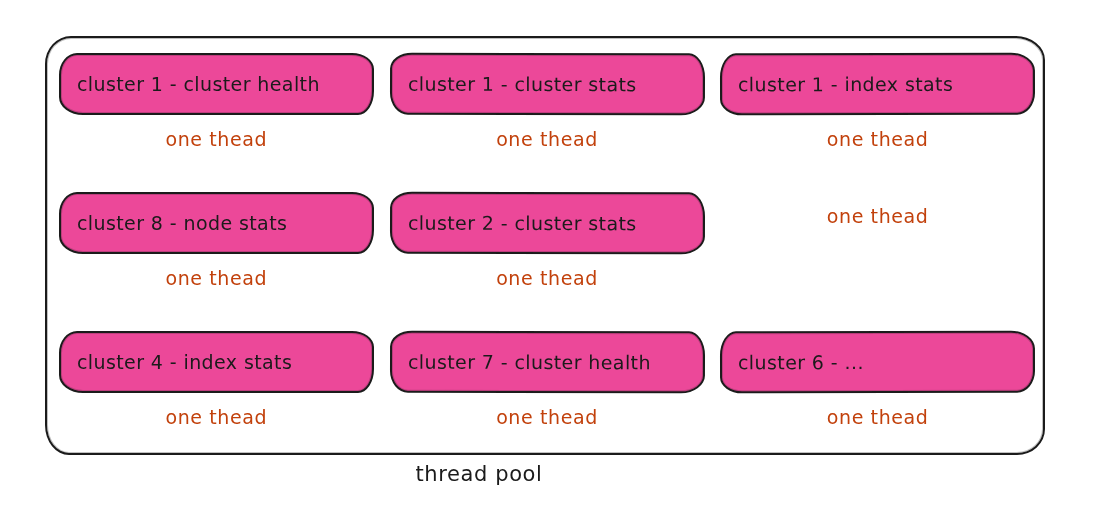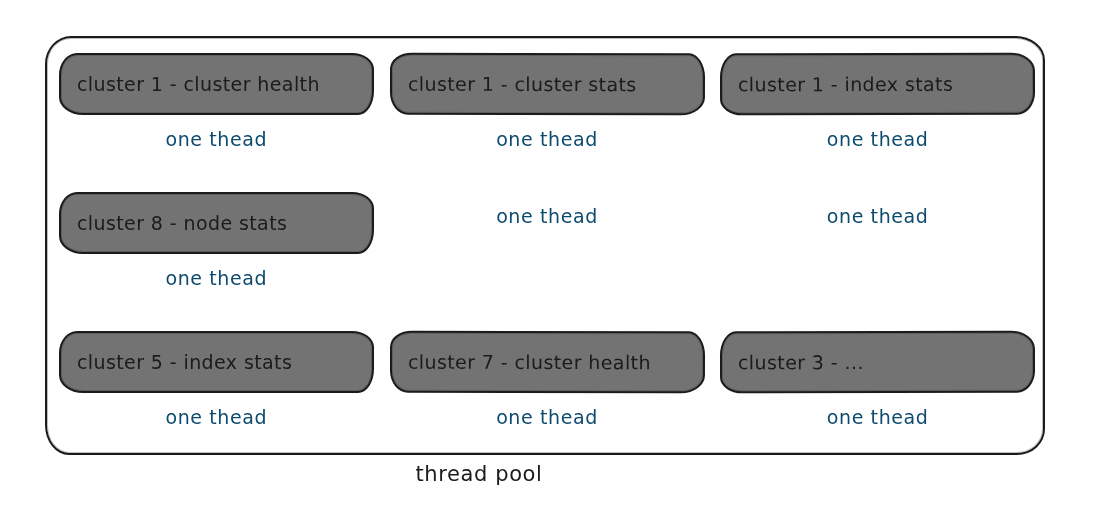--- a/index.html
+++ b/index.html
@@ -45,36 +45,36 @@
   }
   .task-box {
     height: 62px;
     border: 2.4px solid #1b1b1b;
     box-sizing: border-box;
     border-radius: 18px 22px 16px 24px / 22px 16px 24px 18px;
     box-shadow: inset 0 0 0 1px rgba(27,27,27,0.22);
     display: flex;
     align-items: center;
     padding: 0 16px;
-    background: #737373;
+    background: #ec4899;
     white-space: nowrap;
   }
   .cell:nth-child(3n+2) .task-box { border-radius: 22px 16px 24px 18px / 16px 24px 18px 22px; transform: rotate(0.15deg); }
   .cell:nth-child(3n)   .task-box { border-radius: 16px 24px 18px 22px / 24px 18px 22px 16px; transform: rotate(-0.15deg); align-items: center; }
   .task-label {
     font-size: 19px;
     letter-spacing: 0.4px;
     color: #1b1b1b;
   }
   .caption {
     margin-top: 13px;
     text-align: center;
     font-size: 19px;
     letter-spacing: 0.6px;
-    color: #0c4a6e;
+    color: #c2410c;
     height: 26px;
   }
   .pool-label {
     position: absolute;
     left: 0;
     top: 462px;
     width: 1000px;
     margin-left: 45px;
     text-align: center;
     transform: translateX(-66px);
@@ -112,44 +112,47 @@
       </div>
 
       <div class="cell">
         <div class="task-box">
           <span class="task-label">cluster 8 - node stats</span>
         </div>
         <div class="caption">one thead</div>
       </div>
 
       <div class="cell">
+        <div class="task-box">
+          <span class="task-label">cluster 2 - cluster stats</span>
+        </div>
         <div class="caption">one thead</div>
       </div>
 
       <div class="cell">
         <div class="caption">one thead</div>
       </div>
 
       <div class="cell">
         <div class="task-box">
-          <span class="task-label">cluster 5 - index stats</span>
+          <span class="task-label">cluster 4 - index stats</span>
         </div>
         <div class="caption">one thead</div>
       </div>
 
       <div class="cell">
         <div class="task-box">
           <span class="task-label">cluster 7 - cluster health</span>
         </div>
         <div class="caption">one thead</div>
       </div>
 
       <div class="cell">
         <div class="task-box">
-          <span class="task-label">cluster 3 - ...</span>
+          <span class="task-label">cluster 6 - ...</span>
         </div>
         <div class="caption">one thead</div>
       </div>
 
     </div>
   </div>
 
   <div class="pool-label">thread pool</div>
 </div>
 

